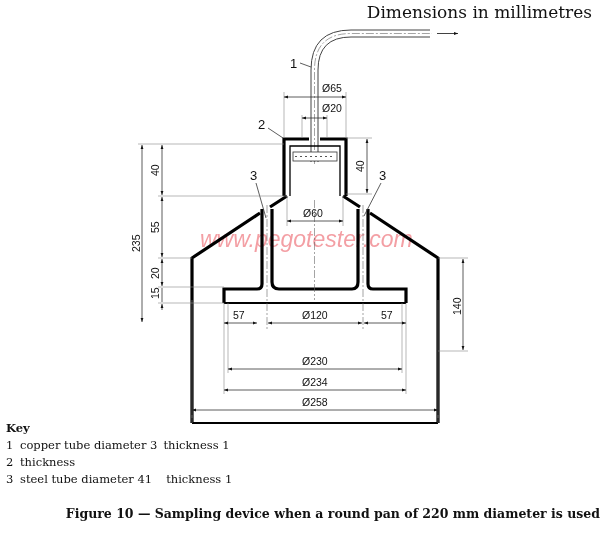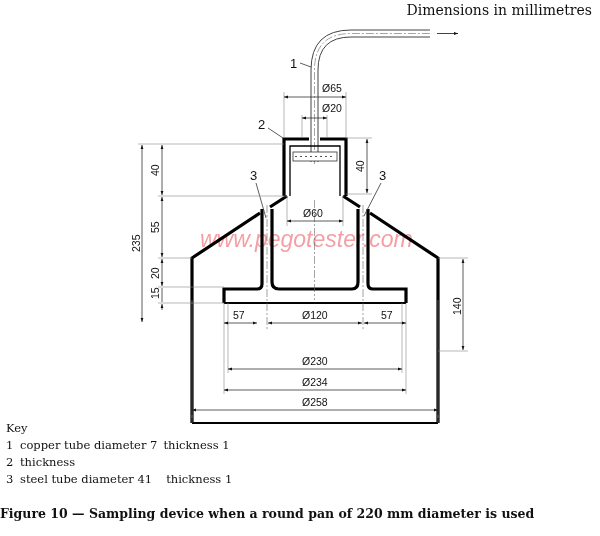--- a/index.html
+++ b/index.html
@@ -1,40 +1,40 @@
 <!DOCTYPE html>
 <html><head>
   <meta charset="utf-8">
   <style>
     html, body { margin: 0; padding: 0; background: #ffffff; }
     body { width: 600px; height: 536px; position: relative; overflow: hidden; }
     .dim-note {
       position: absolute; top: 2px; right: 8px;
       font-family: "DejaVu Serif", "Liberation Serif", serif;
-      font-size: 14px; color: #111;
+      font-size: 17px; color: #111;
     }
     svg.drawing { position: absolute; left: 0; top: 0; }
     .thick { stroke: #000; stroke-width: 3.2; fill: none; stroke-linejoin: miter; }
     .thin { stroke: #333; stroke-width: 0.8; fill: none; }
     .ext { stroke: #888; stroke-width: 0.6; fill: none; }
     .center { stroke: #666; stroke-width: 0.6; fill: none; stroke-dasharray: 8 2 2 2; }
     .tube { stroke: #444; stroke-width: 1; fill: none; }
     .dimtxt { font-family: "Liberation Sans", "DejaVu Sans", sans-serif; font-size: 10.5px; fill: #111; }
     .lbltxt { font-family: "Liberation Sans", "DejaVu Sans", sans-serif; font-size: 13px; fill: #111; }
     .watermark { font-family: "Liberation Sans", "DejaVu Sans", sans-serif; font-size: 23px; font-style: italic; fill: #f07f86; opacity: 0.75; }
     .key {
       position: absolute; left: 6px; top: 420px;
       font-family: "DejaVu Serif", "Liberation Serif", serif;
       font-size: 11.5px; color: #111; line-height: 17px;
     }
-    .key-title { font-weight: normal; }
+    .key-title { font-weight: bold; }
     .key-item span.num { display: inline-block; width: 14px; }
     .key-item span.gap { display: inline-block; width: 6px; }
     .caption {
-      position: absolute; left: 0; width: 600px; top: 506px; text-align: left;
+      position: absolute; left: 0; width: 600px; top: 506px; text-align: right;
       font-family: "DejaVu Serif", "Liberation Serif", serif;
       font-size: 12.5px; font-weight: bold; color: #111;
     }
   </style>
 </head>
 <body>
 
 <div class="dim-note">Dimensions in millimetres</div>
 
 <svg class="drawing" width="600" height="500" viewBox="0 0 600 500" xmlns="http://www.w3.org/2000/svg">
@@ -165,21 +165,21 @@
     <line class="thin" x1="224" y1="390" x2="406" y2="390" marker-start="url(#arr)" marker-end="url(#arr)"></line>
     <text class="dimtxt" x="302" y="386">Ø234</text>
     <line class="thin" x1="192" y1="410" x2="438" y2="410" marker-start="url(#arr)" marker-end="url(#arr)"></line>
     <text class="dimtxt" x="302" y="406">Ø258</text>
   </g>
 </svg>
 
 <div class="key">
   <div class="key-title">Key</div>
   <div class="key-item">
-    <span class="num">1</span><span>copper tube diameter 7</span><span class="gap"></span><span>thickness 1</span>
+    <span class="num">1</span><span>copper tube diameter 3</span><span class="gap"></span><span>thickness 1</span>
   </div>
   <div class="key-item">
     <span class="num">2</span><span>thickness</span>
   </div>
   <div class="key-item">
     <span class="num">3</span><span>steel tube diameter 41</span><span class="gap" style="width:14px"></span><span>thickness 1</span>
   </div>
 </div>
 
 <div class="caption">Figure 10 — Sampling device when a round pan of 220 mm diameter is used</div>

